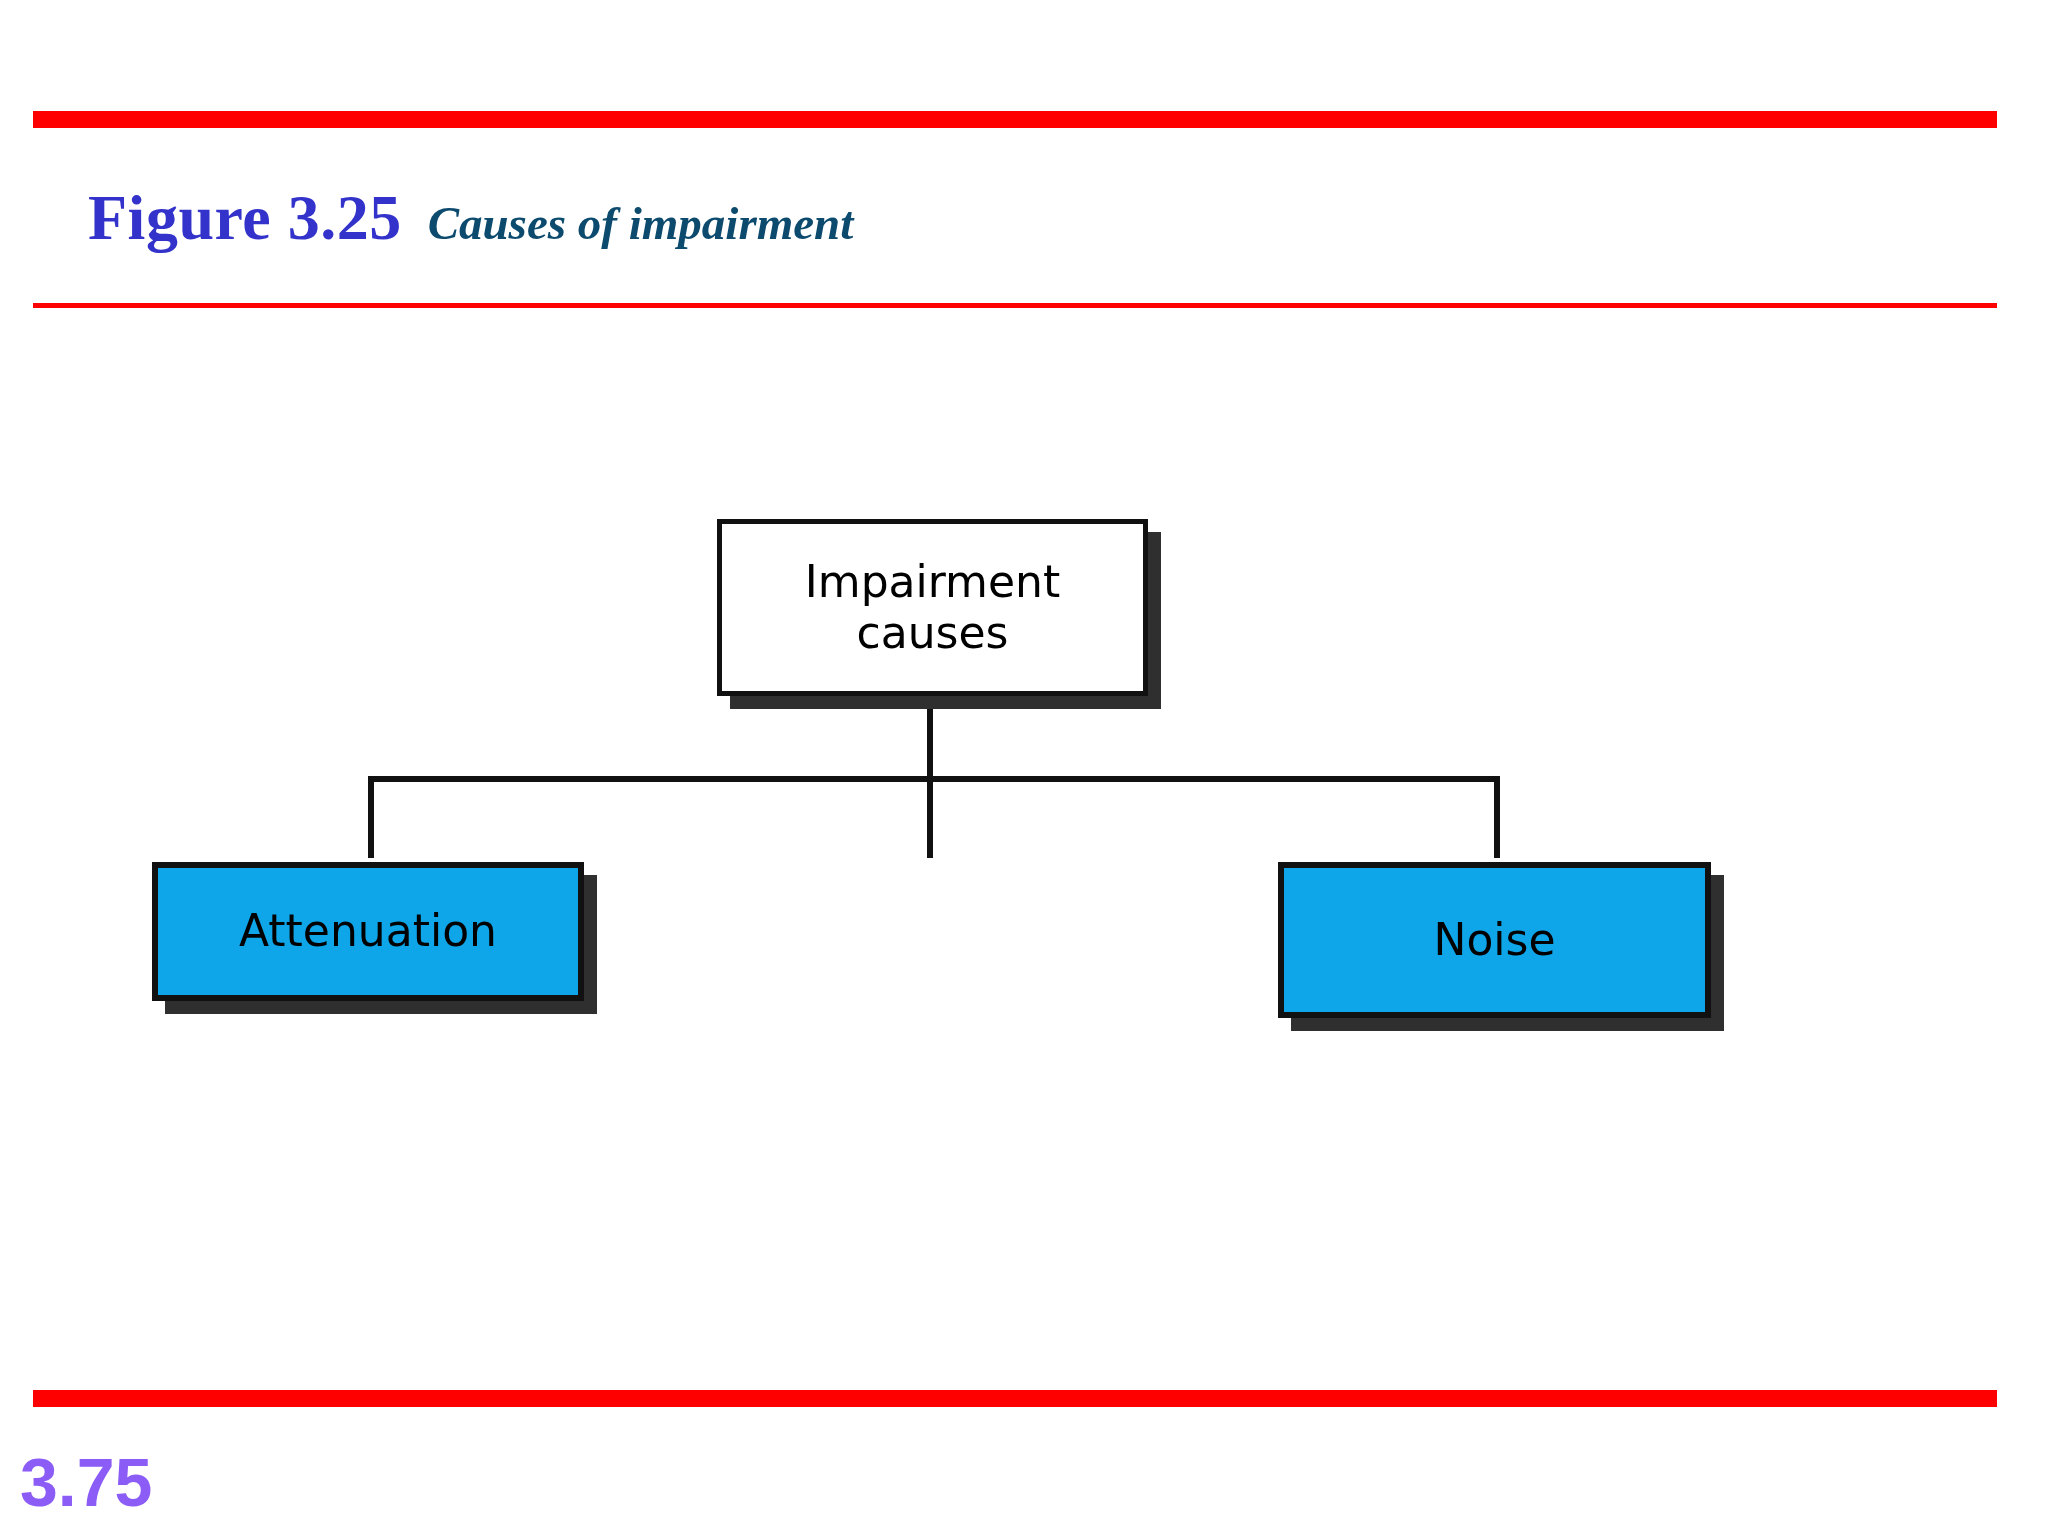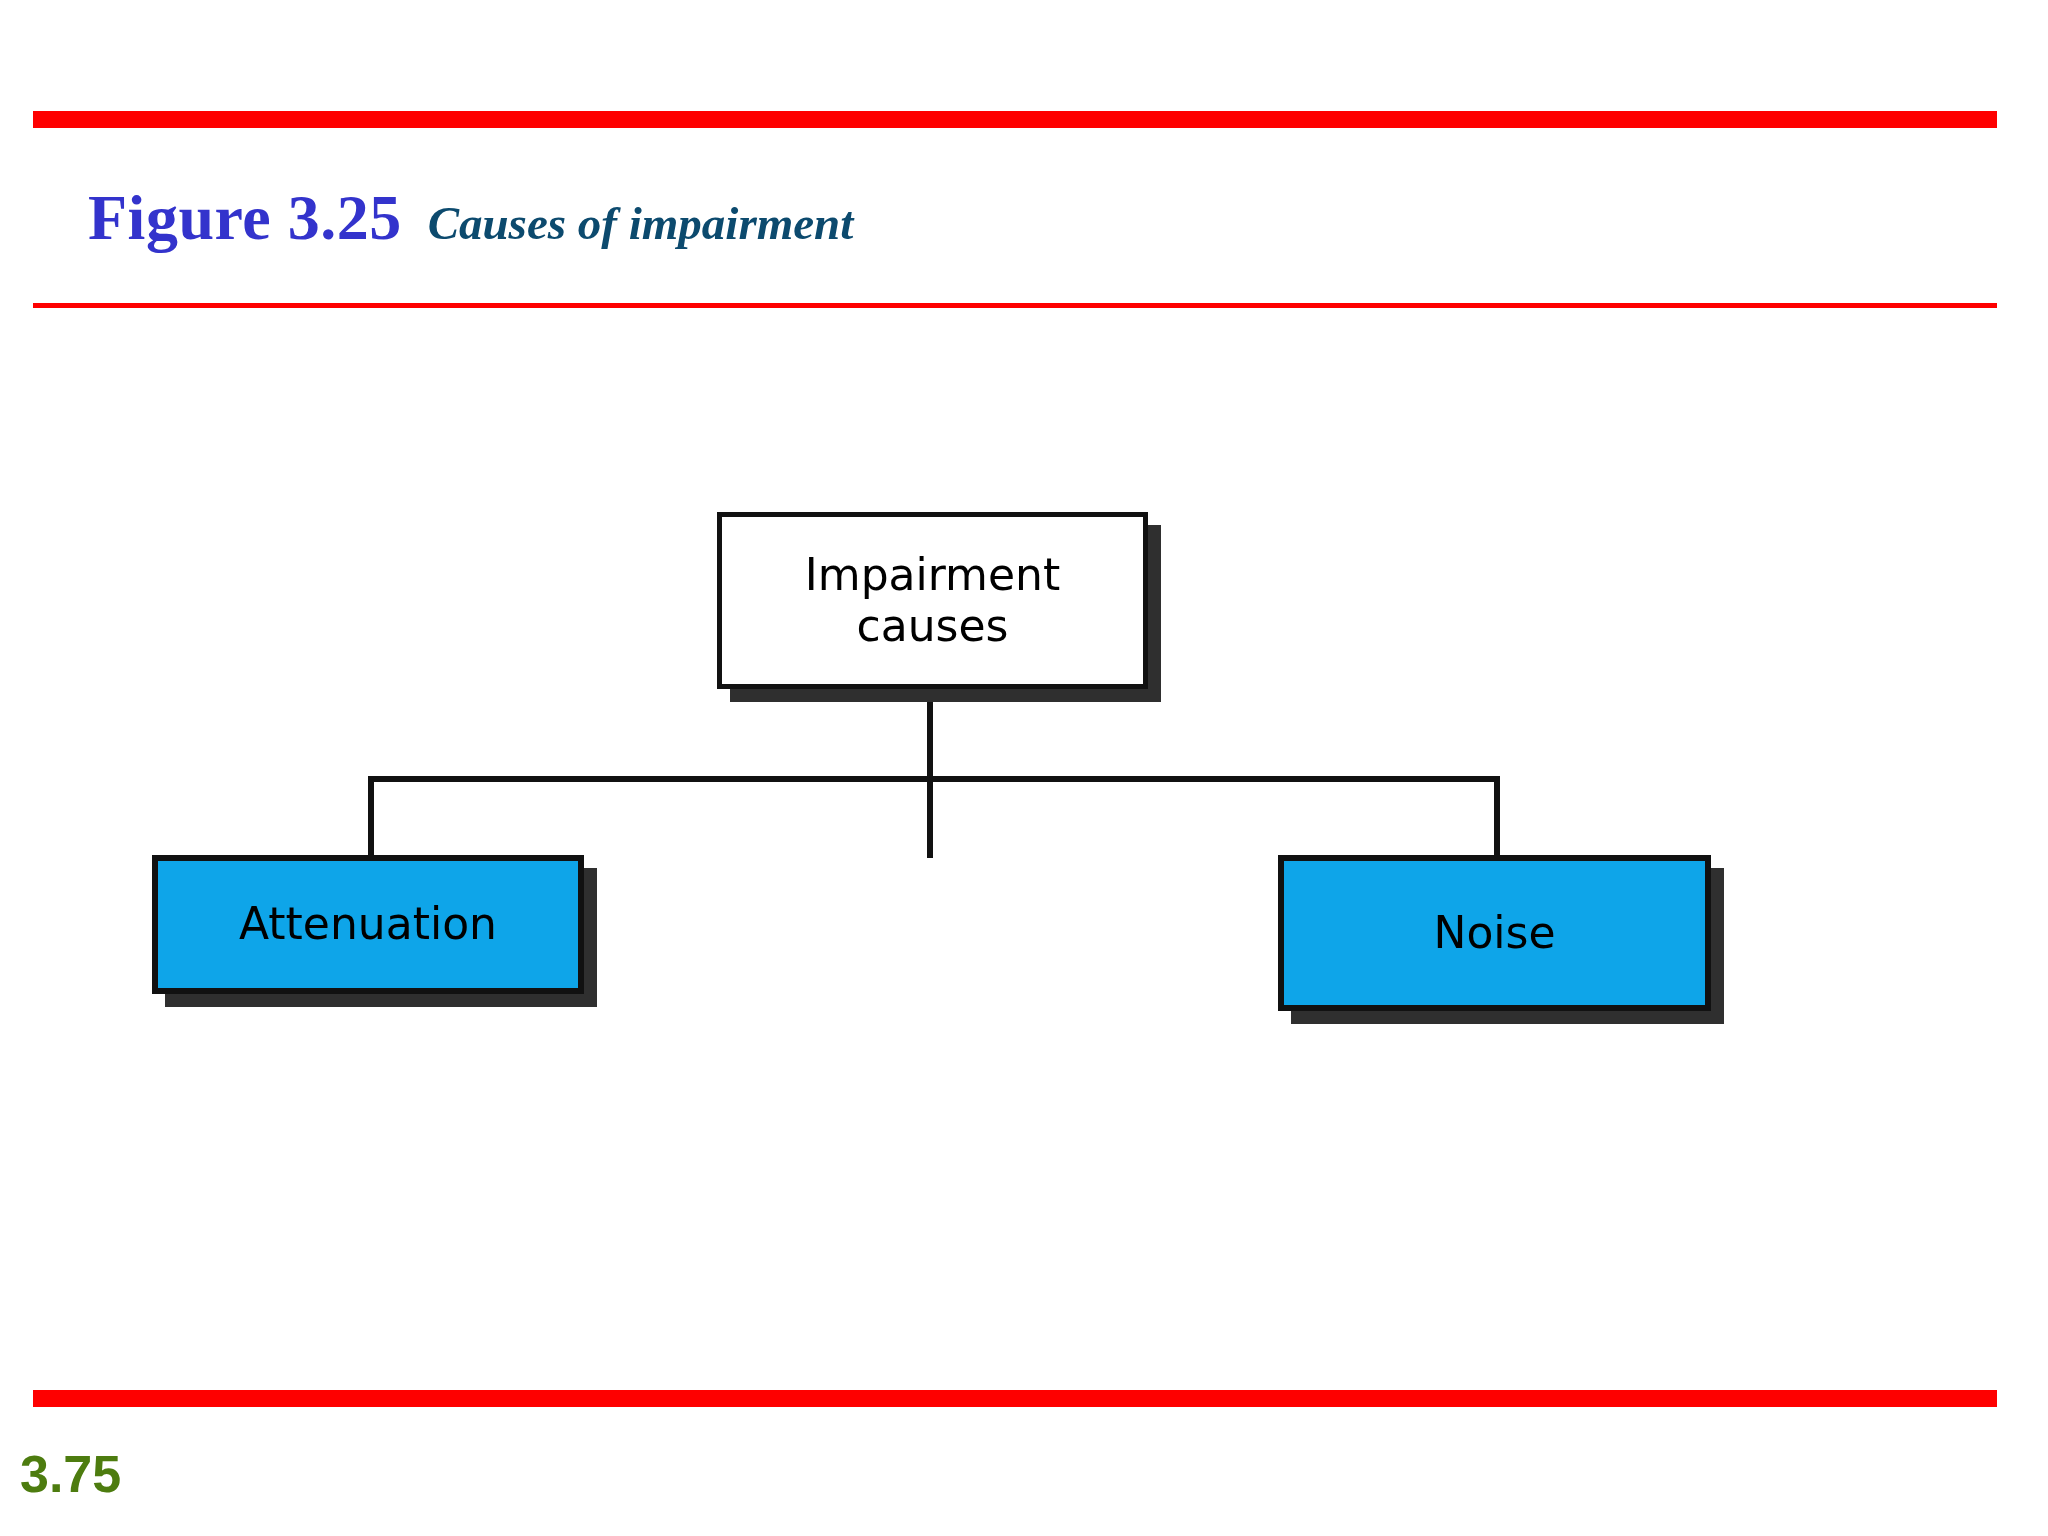--- a/index.html
+++ b/index.html
@@ -66,20 +66,21 @@
     box-shadow: 13px 13px 0 0 #2f2f2f;
     display: flex;
     align-items: center;
     justify-content: center;
     text-align: center;
     font-family: "DejaVu Sans", sans-serif;
     font-size: 44px;
     color: #000000;
     line-height: 1.15;
     z-index: 2;
+    margin-top: 7px;
   }
   .node.root {
     background: #ffffff;
     border-width: 5px;
   }
   .node.leaf {
     background: #0ea5e9;
     border-width: 6px;
     text-align: center;
   }
@@ -111,22 +112,22 @@
   #conn-drop-distortion  { left: 927px;  top: 776px; width: 6px; height: 82px; }
   #conn-drop-noise       { left: 1494px; top: 776px; width: 6px; height: 82px; }
 
   
   #slide-number {
     position: absolute;
     left: 20px;
     top: 1448px;
     font-family: "Liberation Sans", sans-serif;
     font-weight: bold;
-    font-size: 52px;
-    color: #4d7c0f;
+    font-size: 68px;
+    color: #8b5cf6;
     line-height: 1;
   }
 </style>
 </head>
 <body>
 
 <div class="rule" id="rule-top"></div>
 <div class="rule" id="rule-mid"></div>
 <div class="rule" id="rule-bottom"></div>
 

